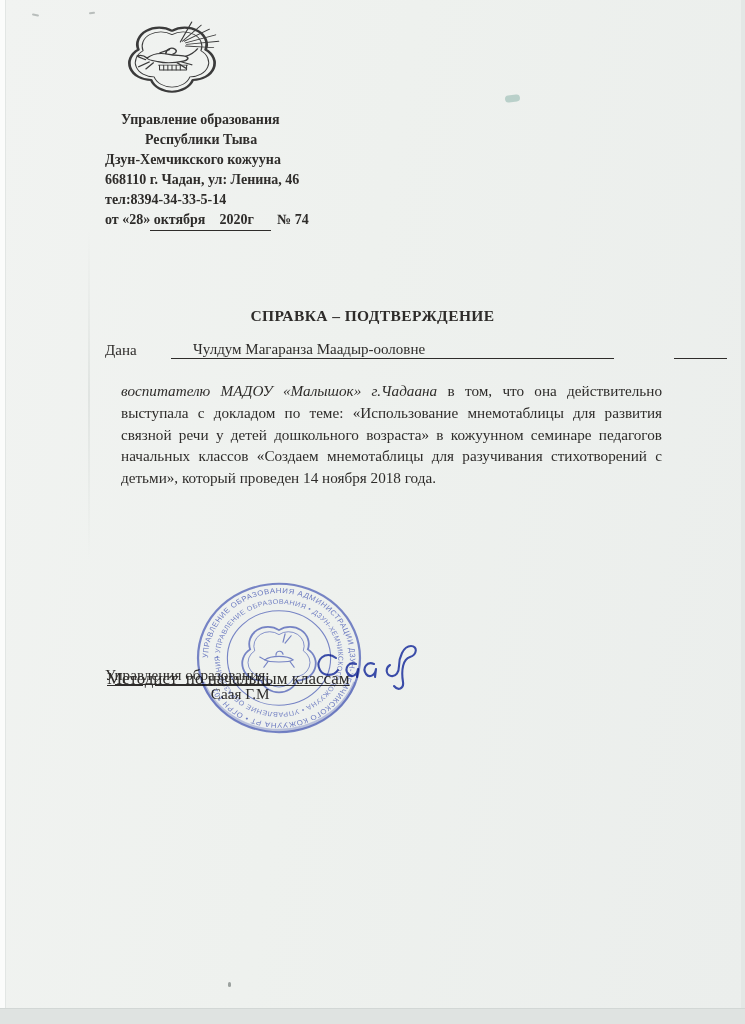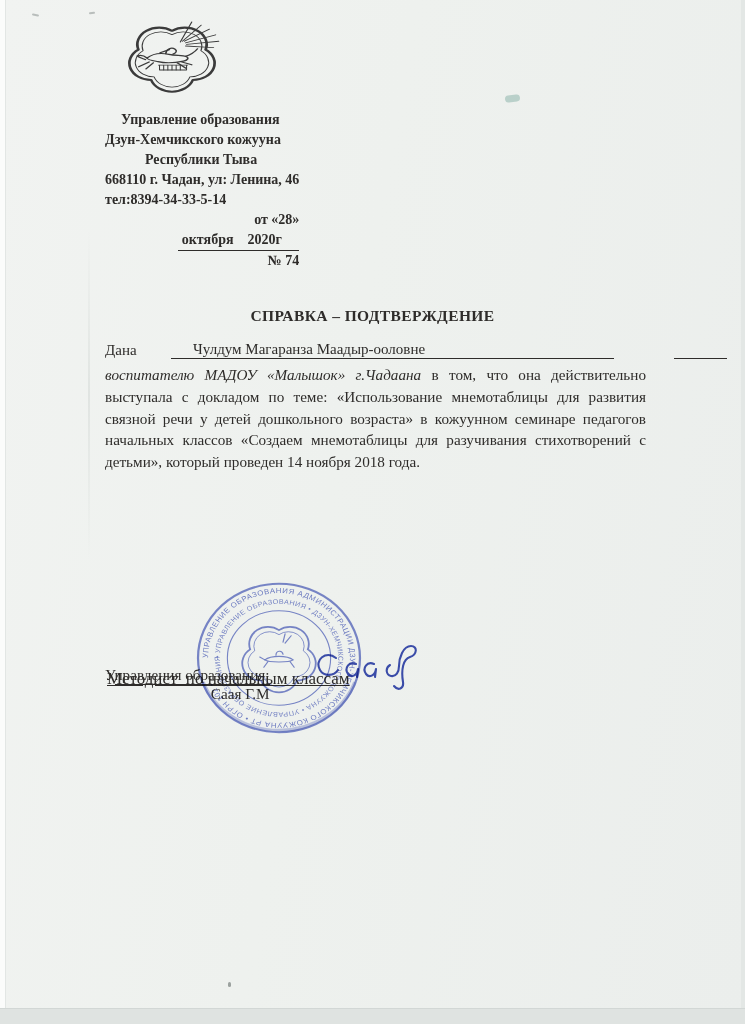--- a/index.html
+++ b/index.html
@@ -16,34 +16,34 @@
   .speck{position:absolute;background:#8a9290;opacity:.55;border-radius:2px;}
   .smudge-teal{position:absolute;left:505px;top:95px;width:15px;height:7px;border-radius:4px;
     background:rgba(122,168,158,.45);transform:rotate(-8deg);}
 
   .emblem{position:absolute;left:120px;top:18px;width:104px;height:80px;}
 
   .header-block{position:absolute;left:105px;top:110px;font-weight:bold;font-size:14px;line-height:20px;}
   .header-block .ln{white-space:pre-wrap;}
   .ind1{padding-left:16px;}
   .ind3{padding-left:40px;}
-  .date-line{display:flex;align-items:flex-end;flex-direction:column;}
+  .date-line{display:flex;}
   .date-line .u{border-bottom:1.6px solid #2e2c2a;white-space:pre;}
   .date-line .num{white-space:pre;padding-left:6px;}
 
   .doc-title{position:absolute;top:307px;left:0;width:100%;text-align:center;
     font-size:15.5px;letter-spacing:.4px;font-weight:bold;}
 
   .recipient{position:absolute;left:105px;top:337px;display:flex;align-items:flex-end;font-size:15px;height:22px;gap:24px;}
   .recipient .label{padding-right:10px;}
   .recipient .name-line{width:443px;border-bottom:1.5px solid #2e2c2a;white-space:pre;overflow:hidden;}
   .recipient .gapline{width:12px;}
   .recipient .line2{width:53px;border-bottom:1.5px solid #2e2c2a;height:18px;}
 
-  .body-par{position:absolute;left:105px;top:364px;width:541px;margin:0;
+  .body-par{position:absolute;left:105px;top:364px;width:541px;margin:16px;
     font-size:15.2px;line-height:21.8px;text-align:justify;}
   .body-par .lead{font-style:italic;}
 
   .sig1{position:absolute;left:107px;top:669px;font-size:17px;white-space:pre-wrap;text-decoration:underline;}
   .sig2{position:absolute;left:105px;top:666px;font-size:15.2px;display:flex;align-items:flex-end;height:22px;flex-direction:column;}
   .sig2 .uline{width:155px;border-bottom:1.4px solid #2e2c2a;height:18px;}
   .sig2 .signer{padding-left:5px;white-space:pre;}
 
   .stamp{position:absolute;left:196px;top:582px;width:166px;height:152px;
     mix-blend-mode:multiply;opacity:.93;}
@@ -103,22 +103,22 @@
           <path d="M46 59 L46 65"></path>
           <path d="M50 59 L50 65"></path>
         <path d="M54 59 L54 65"></path>
           <path d="M58 59 L58 65"></path>
       </g>
     </g>
   </svg>
 
   <div class="header-block">
     <div class="ln ind1">Управление образования</div>
+    <div class="ln ind3">Республики Тыва</div>
     <div class="ln">Дзун-Хемчикского кожууна</div>
-    <div class="ln ind3">Республики Тыва</div>
     <div class="ln">668110 г. Чадан, ул: Ленина, 46</div>
     <div class="ln">тел:8394-34-33-5-14</div>
     <div class="date-line">
       <span>от «28»</span>
         <span class="u"> октября    2020г     </span>
         <span class="num">№ 74</span>
     </div>
   </div>
 
   <div class="doc-title">СПРАВКА – ПОДТВЕРЖДЕНИЕ</div>

